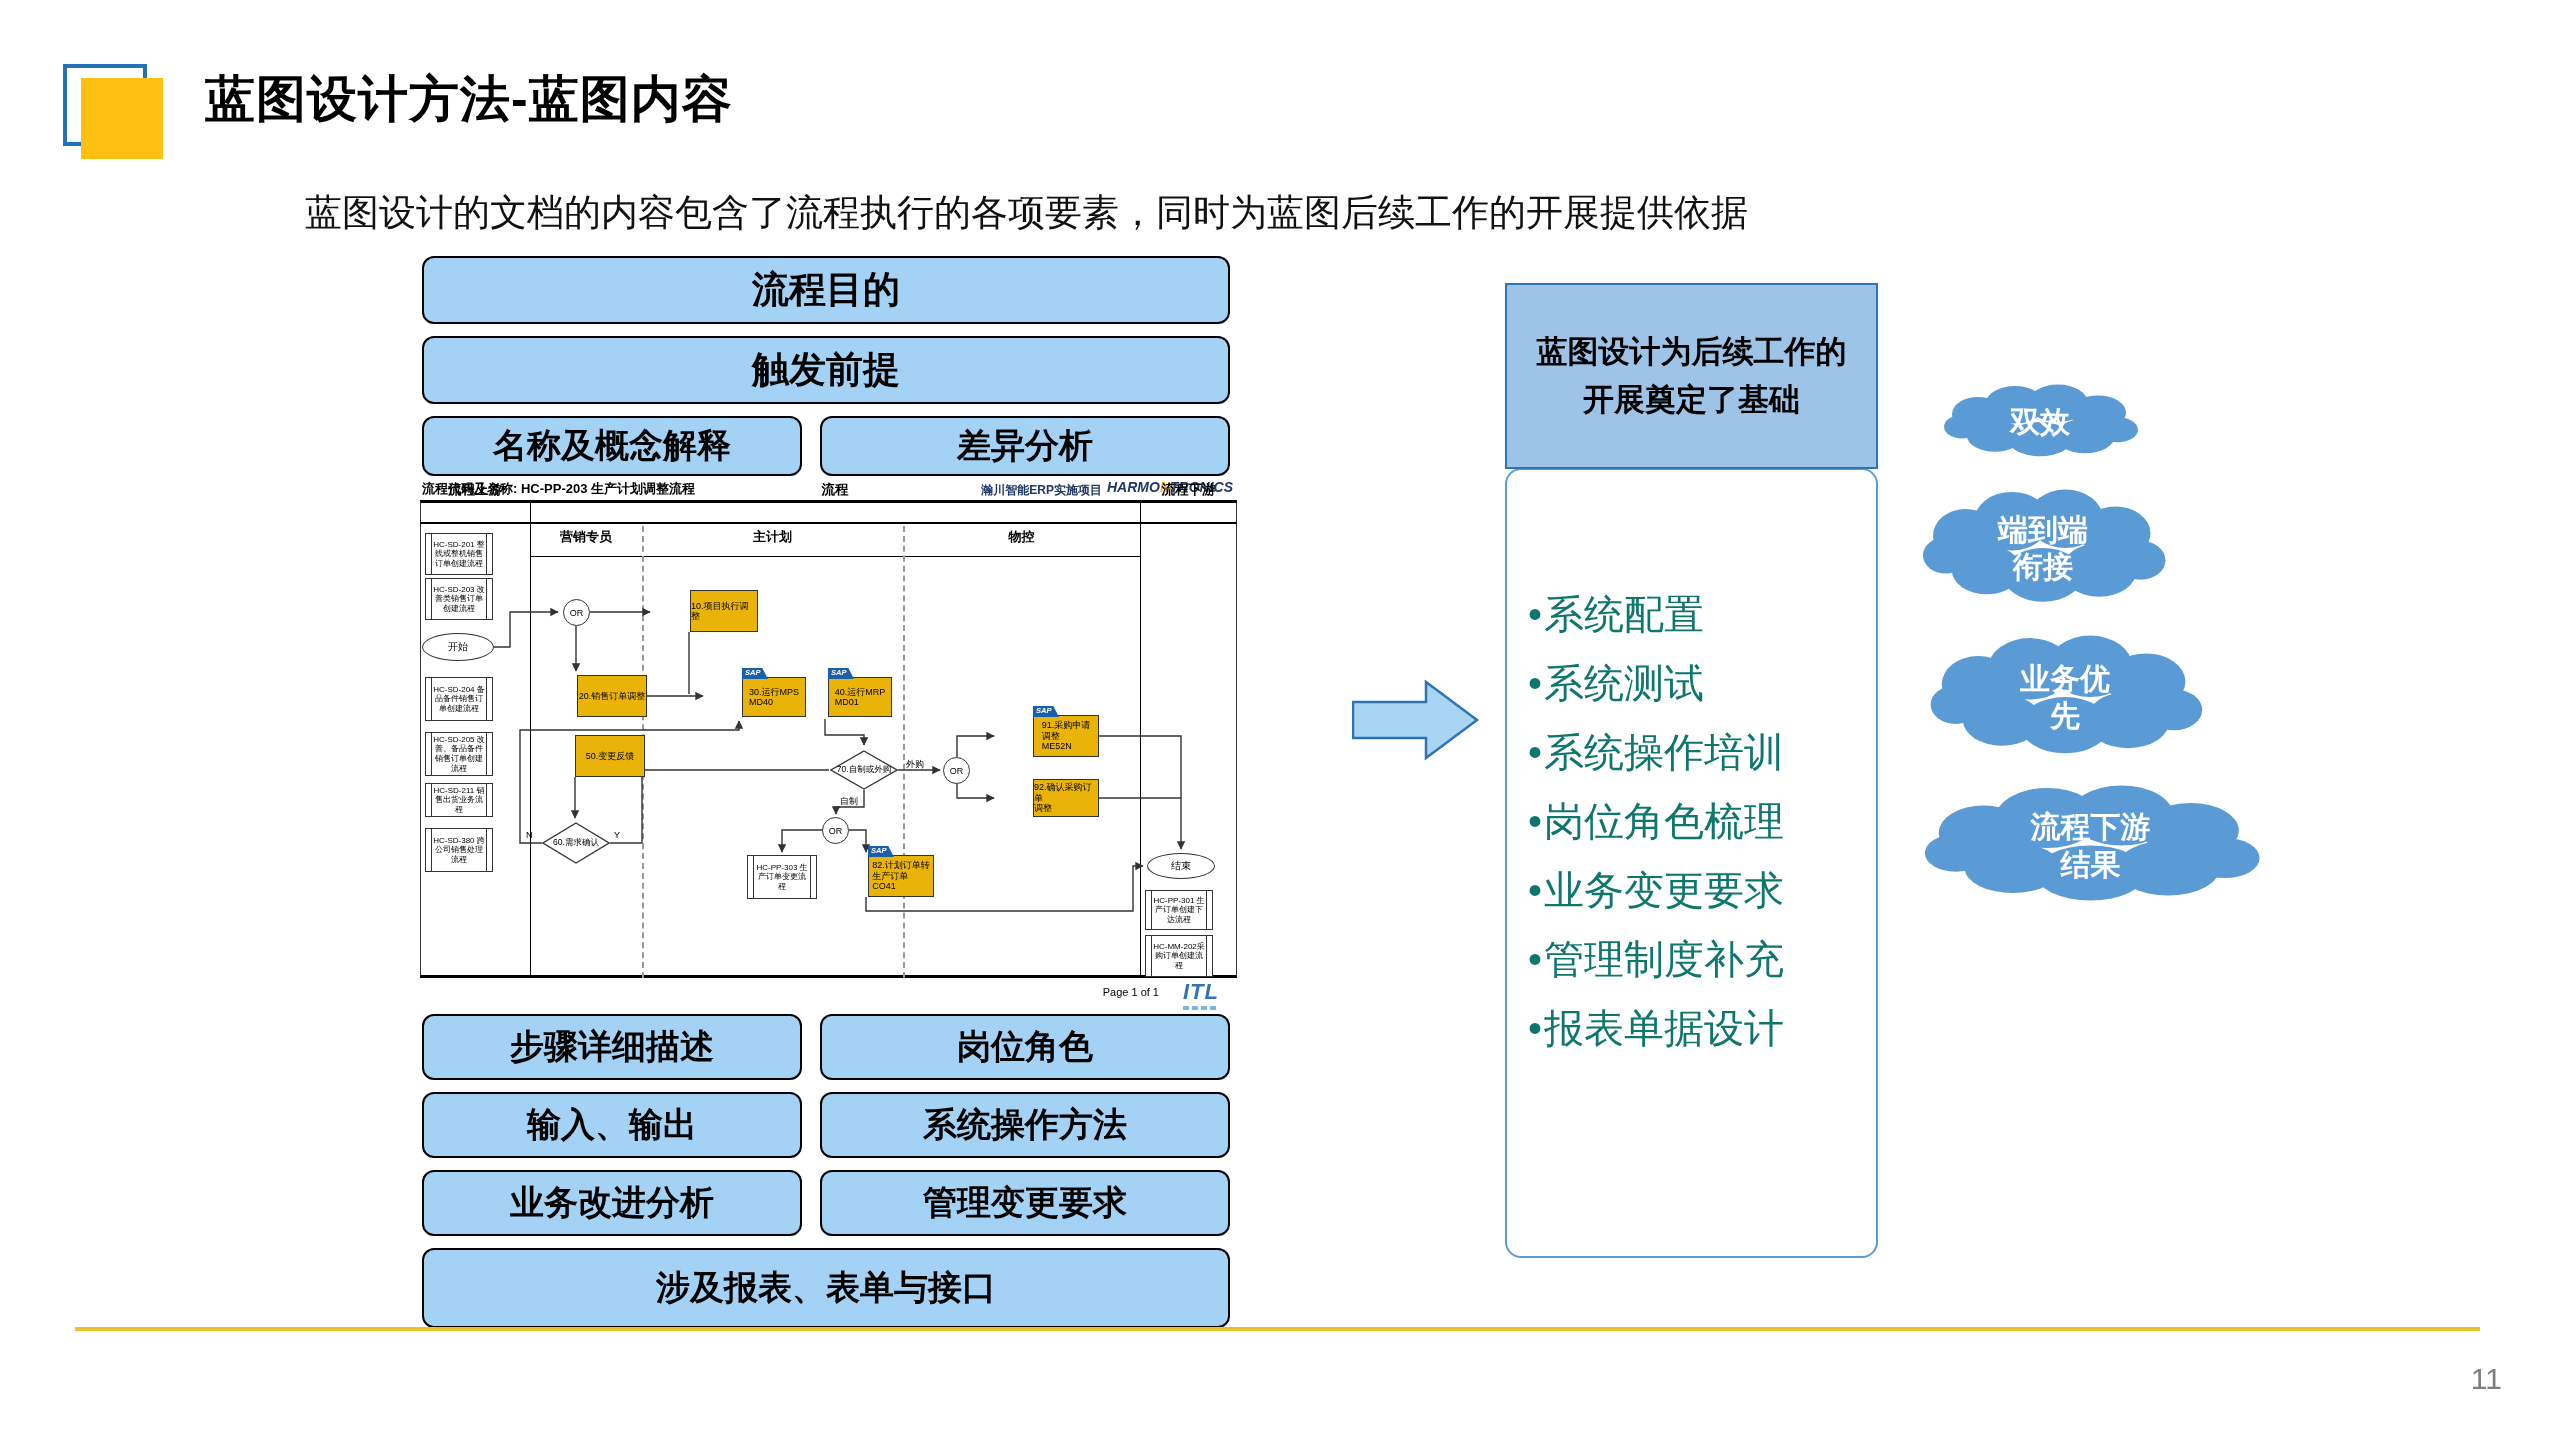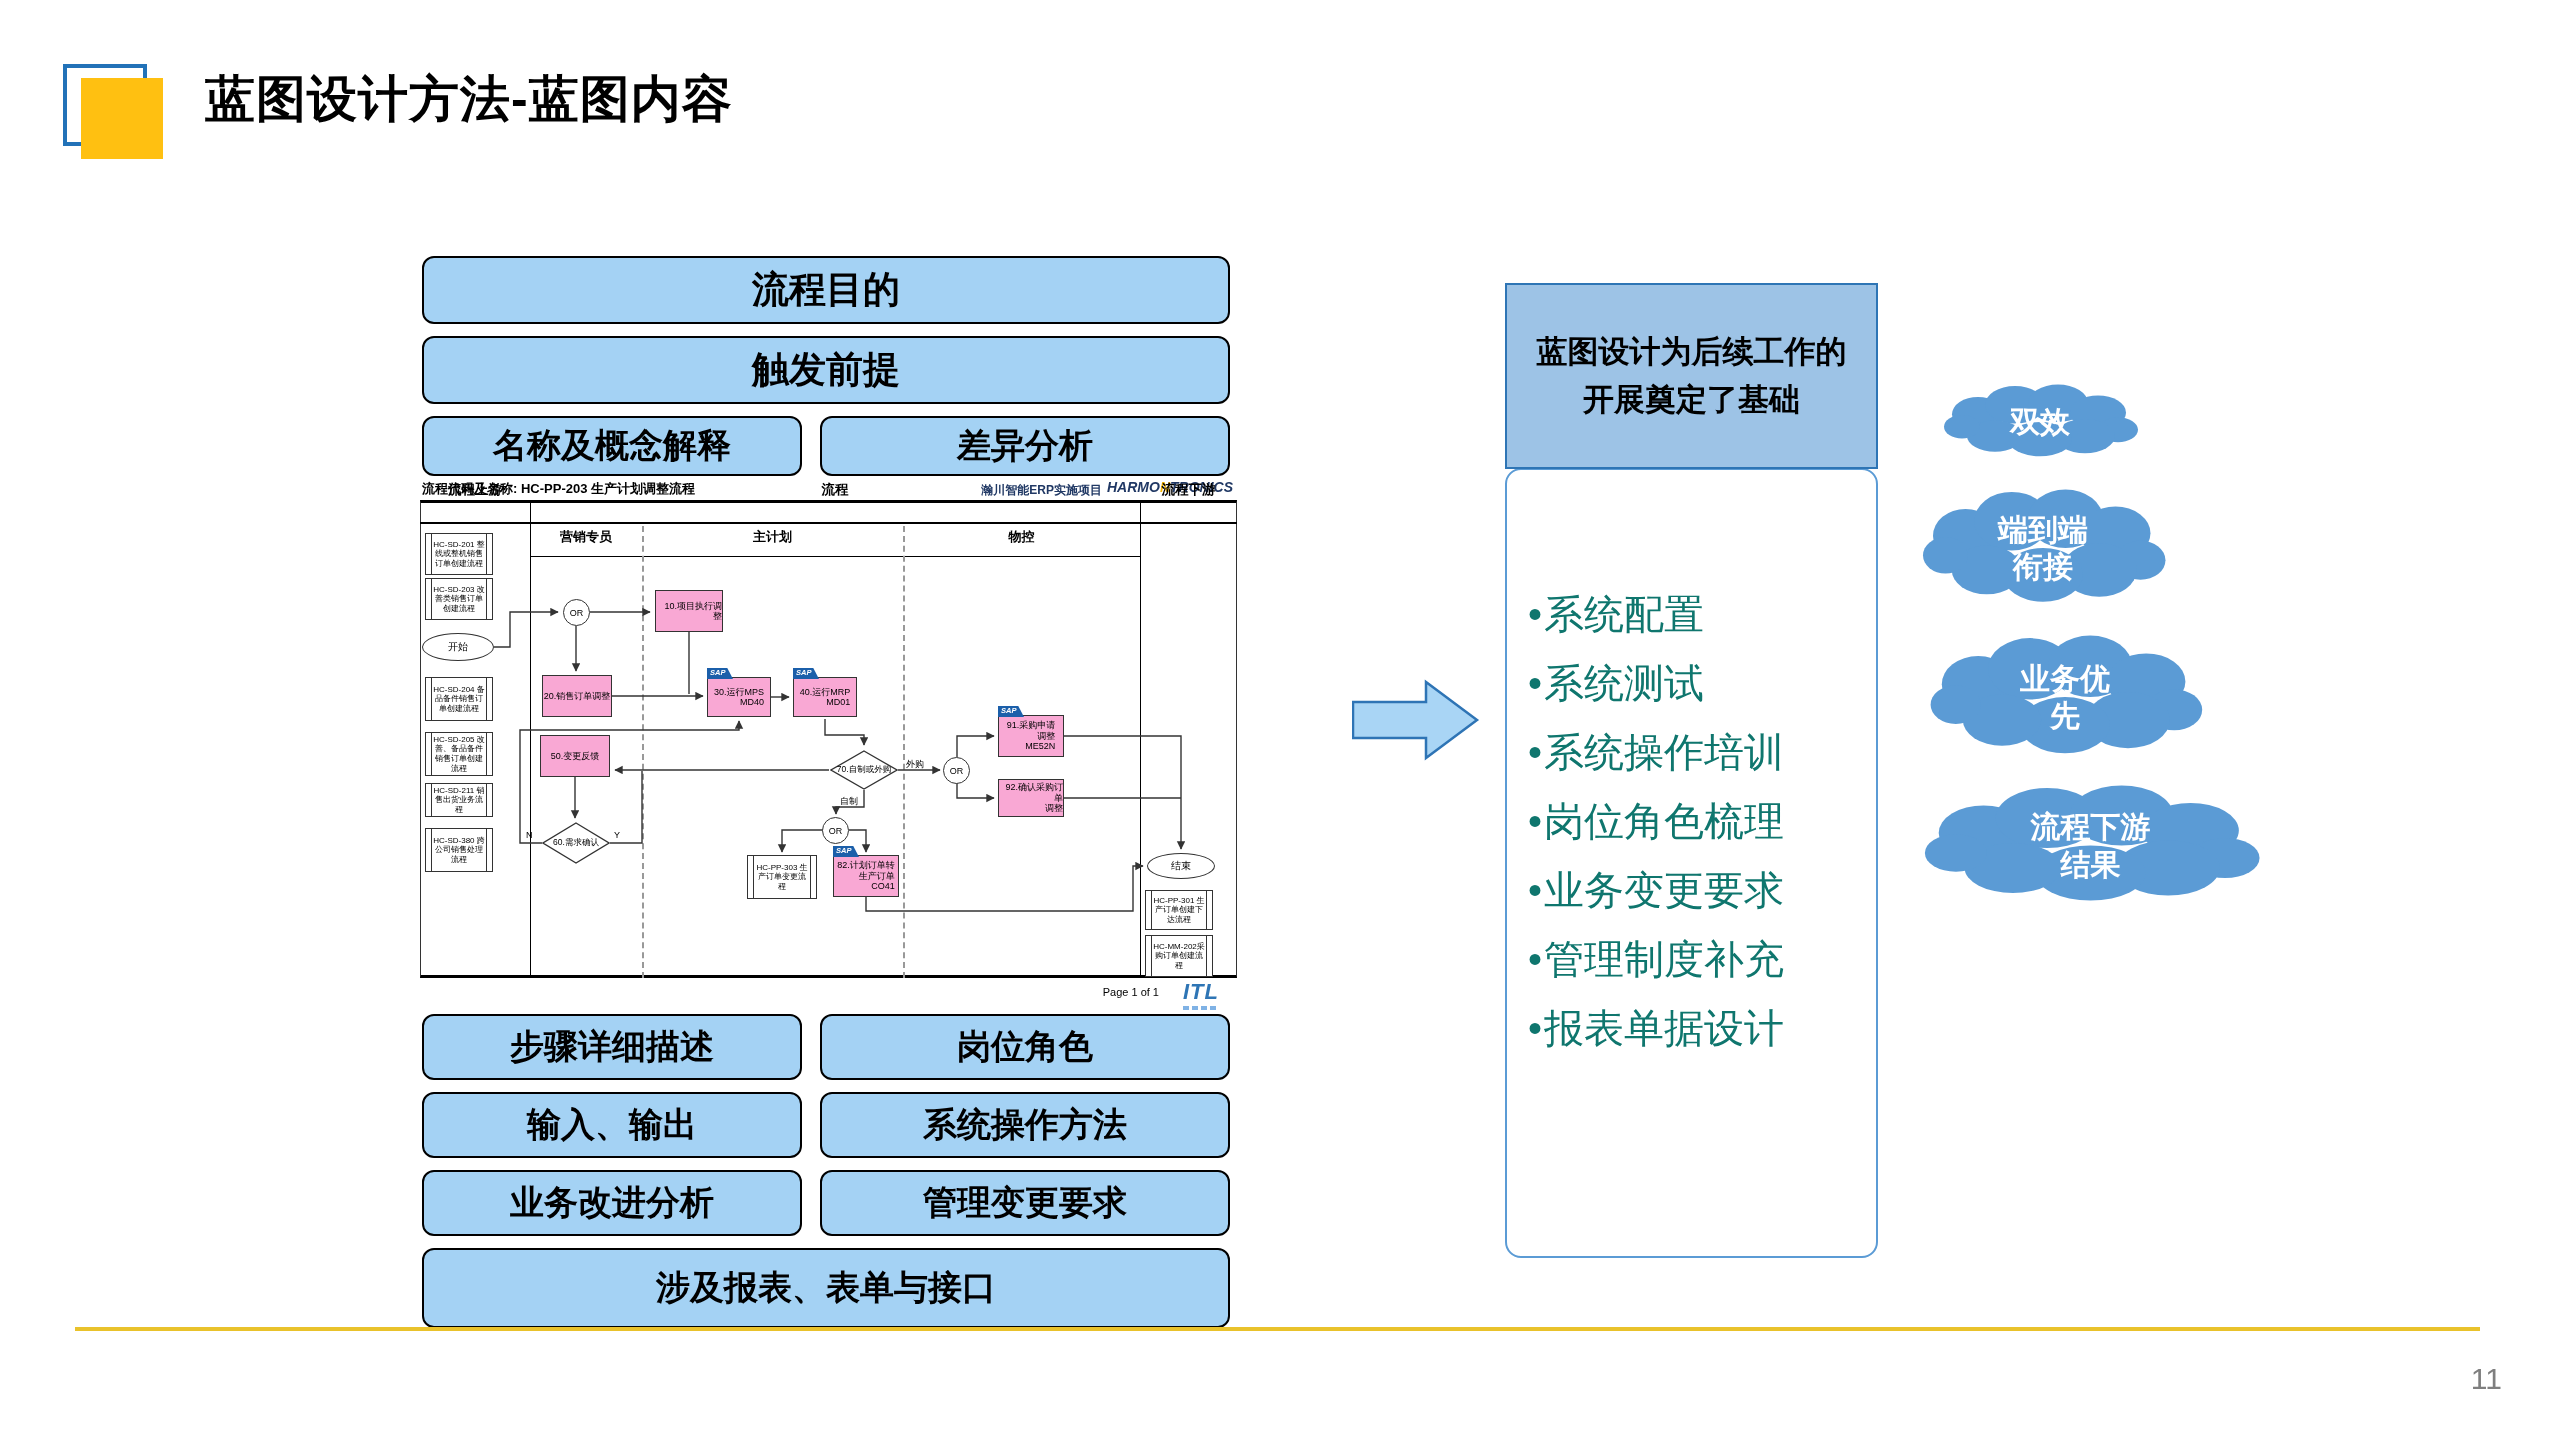--- a/index.html
+++ b/index.html
@@ -24,22 +24,22 @@
   .flow .project{position:absolute;right:135px;top:4px;font-size:12px;font-weight:bold;color:#203864;white-space:nowrap;}
   .flow .harmlogo{position:absolute;right:4px;top:1px;font-size:14px;font-weight:bold;font-style:italic;color:#203864;white-space:nowrap;}
   .flow .harmlogo .bolt{color:#F7B500;font-weight:900;}
   .flow .frame{position:absolute;left:0;top:22px;width:817px;height:478px;border-top:3px solid #000;border-bottom:3px solid #000;border-left:1px solid #333;border-right:1px solid #333;background:#fff;}
   .flow .hdrrow{position:absolute;left:0;top:22px;width:817px;height:24px;border-bottom:2px solid #000;}
   .flow .hdrcell{position:absolute;top:3px;font-size:13.5px;font-weight:bold;text-align:center;color:#000;}
   .flow .vline{position:absolute;top:22px;height:478px;width:0;border-left:1.5px solid #000;}
   .flow .laneband{position:absolute;top:50px;height:26px;font-size:13px;font-weight:bold;text-align:center;color:#000;}
   .flow .laneline{position:absolute;left:110px;top:78px;width:610px;border-top:1.5px solid #000;}
   .flow .dash{position:absolute;top:48px;height:452px;width:0;border-left:2px dashed #999;}
-  .fnode{position:absolute;background:#f9a8d4;border:1.3px solid #333;display:flex;align-items:center;justify-content:center;
-         text-align:right;font-size:9px;color:#000;line-height:1.15;white-space:pre-line;}
+  .fnode{position:absolute;background:#eab308;border:1.3px solid #333;display:flex;align-items:center;justify-content:center;
+         text-align:left;font-size:9px;color:#000;line-height:1.15;white-space:pre-line;margin-left:35px;}
   .fsub{position:absolute;background:#fff;border:1.3px solid #333;}
   .fsub:before,.fsub:after{content:"";position:absolute;top:0;bottom:0;width:0;border-left:1px solid #333;}
   .fsub:before{left:5px;} .fsub:after{right:5px;}
   .fsub .lbl{position:absolute;left:7px;right:7px;top:0;bottom:0;display:flex;align-items:center;justify-content:center;
              text-align:center;font-size:8px;line-height:1.2;color:#000;}
   .foval{position:absolute;background:#fff;border:1.4px solid #333;border-radius:50%;display:flex;align-items:center;justify-content:center;font-size:10px;color:#000;}
   .fcirc{position:absolute;width:27px;height:27px;background:#fff;border:1.4px solid #333;border-radius:50%;display:flex;align-items:center;justify-content:center;font-size:9px;color:#000;}
   .fdia{position:absolute;}
   .fdia svg{position:absolute;left:0;top:0;}
   .fdia .lbl{position:absolute;left:0;right:0;top:0;bottom:0;display:flex;align-items:center;justify-content:center;font-size:8.5px;color:#000;}
@@ -72,20 +72,21 @@
   .page-num{position:absolute;right:58px;top:1362px;font-size:30px;color:#7f7f7f;}
 </style>
 </head>
 <body>
 
 <div class="slide">
 
   <div class="deco-outline"></div>
   <div class="deco-square"></div>
   <div class="page-title">蓝图设计方法-蓝图内容</div>
+  <div class="subtitle">蓝图设计的文档的内容包含了流程执行的各项要素，同时为蓝图后续工作的开展提供依据</div>
 
   <div class="bbox f36" style="left:422px;top:256px;width:808px;height:68px;">流程目的</div>
   <div class="bbox f36" style="left:422px;top:336px;width:808px;height:68px;">触发前提</div>
   <div class="bbox f34" style="left:422px;top:416px;width:380px;height:60px;">名称及概念解释</div>
   <div class="bbox f34" style="left:820px;top:416px;width:410px;height:60px;">差异分析</div>
 
   <div class="flow">
     <div class="doccode">流程代码及名称: HC-PP-203 生产计划调整流程</div>
     <div class="project">瀚川智能ERP实施项目</div>
     <div class="harmlogo"><span>HARMO</span><span class="bolt">N</span><span>TRONICS</span></div>

